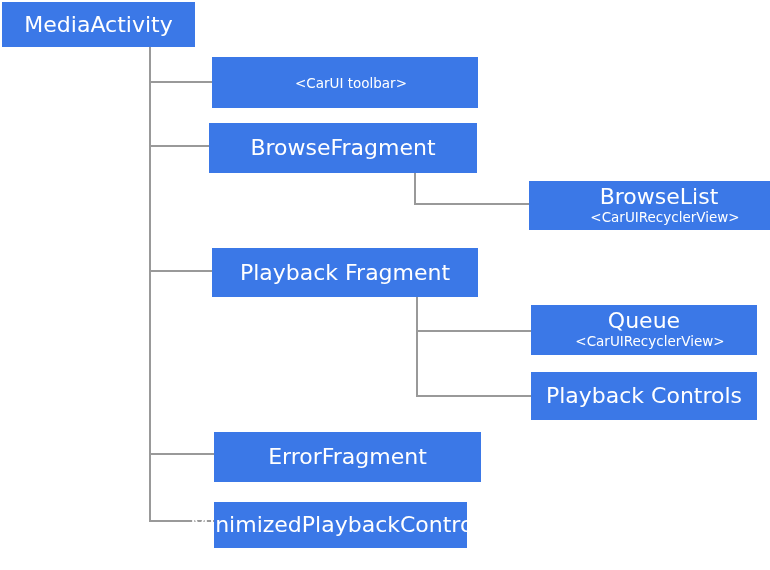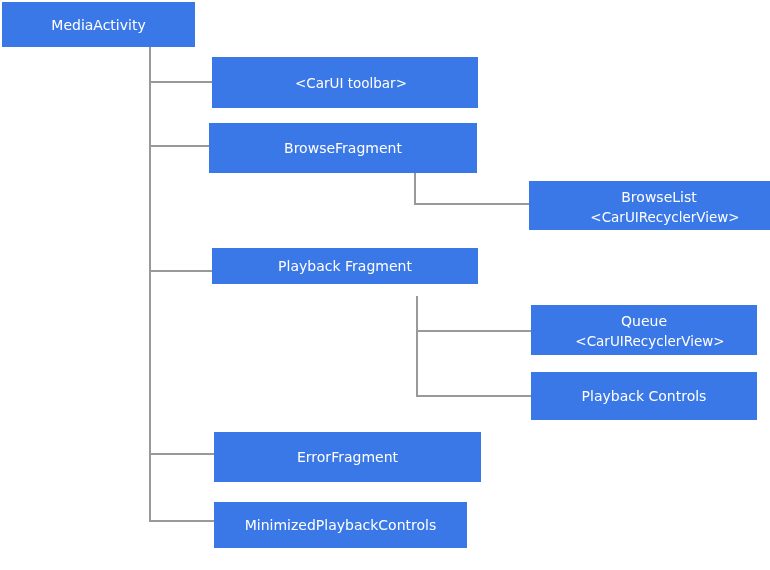--- a/index.html
+++ b/index.html
@@ -24,40 +24,40 @@
     background:var(--node-fill);
     color:var(--node-text);
     display:flex;
     flex-direction:column;
     align-items:center;
     justify-content:center;
     text-align:center;
     box-sizing:border-box;
   }
   .node .label{
-    font-size:14px;
+    font-size:22px;
     line-height:22px;
     white-space:nowrap;
   }
   .node .sublabel{
     font-size:13.5px;
     line-height:18px;
     white-space:nowrap;
     margin-left:12px;
   }
   .conn{
     position:absolute;
     background:var(--connector);
   }
   
   #n-media    {left:2;  left:2px;  top:2px;   width:193px;height:45px;}
   #n-appbar   {left:212px;top:57px; width:266px;height:51px;}
   #n-browsefr {left:209px;top:123px;width:268px;height:50px;}
   #n-browsels {left:529px;top:181px;width:260px;height:49px;}
-  #n-playfr   {left:212px;top:248px;width:266px;height:36px;}
+  #n-playfr   {left:212px;top:248px;width:266px;height:49px;}
   #n-queue    {left:531px;top:305px;width:226px;height:50px;}
   #n-playctl  {left:531px;top:372px;width:226px;height:48px;}
   #n-errorfr  {left:214px;top:432px;width:267px;height:50px;}
   #n-minictl  {left:214px;top:502px;width:253px;height:46px;}
   
   #c-trunk        {left:149px;top:47px; width:2px;  height:475px;}
   #c-br-appbar    {left:149px;top:81px; width:63px; height:2px;}
   #c-br-browse    {left:149px;top:145px;width:63px; height:2px;}
   #c-br-playback  {left:149px;top:270px;width:63px; height:2px;}
   #c-br-error     {left:149px;top:453px;width:65px; height:2px;}

